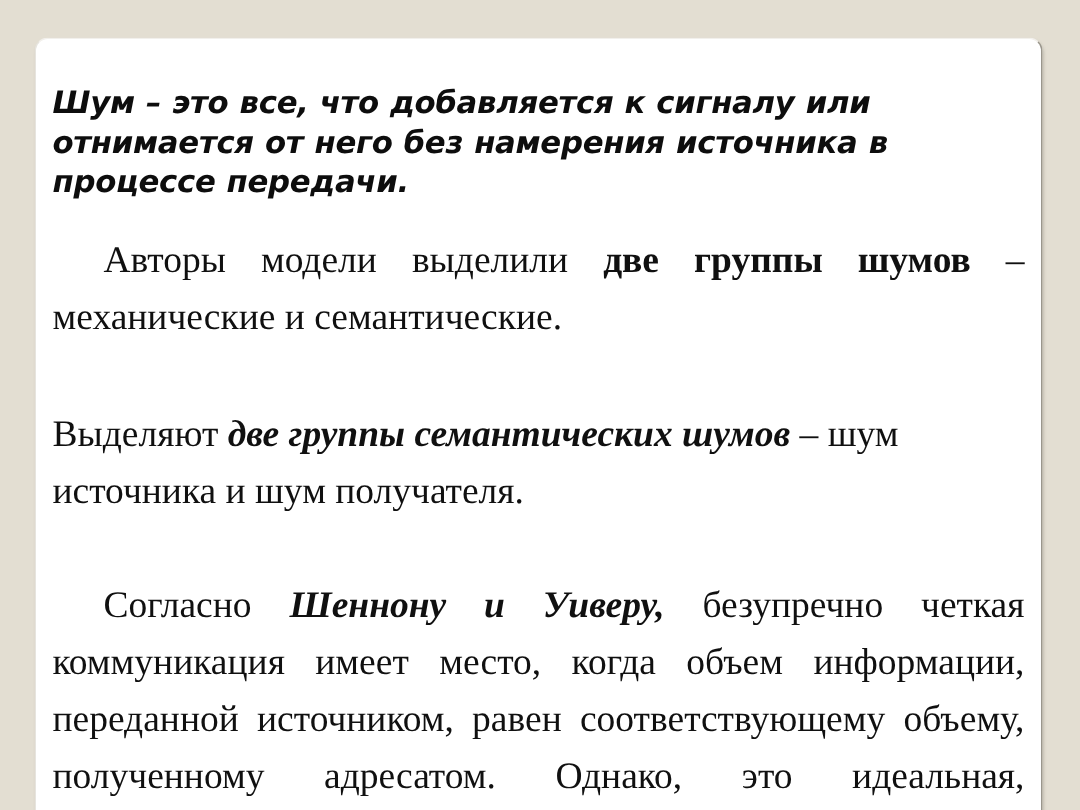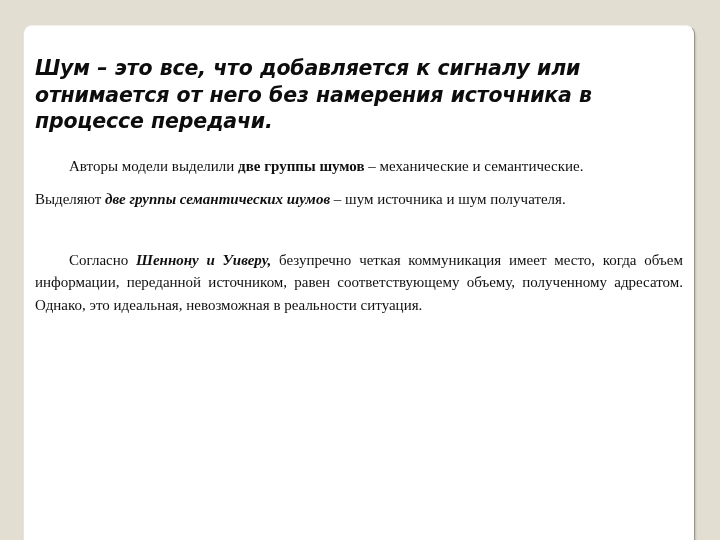--- a/index.html
+++ b/index.html
@@ -51,37 +51,37 @@
     color: #0d0d0d;
     letter-spacing: -0.2px;
     margin: 0;
     padding: 21px 3px 0 2px;
     text-align: left;
     word-spacing: 0.5px;
   }
   
   .para-body {
     font-family: "Liberation Serif", serif;
-    font-size: 15px;
+    font-size: 25px;
     line-height: 1.52;
     color: #101010;
     margin: 0;
     padding: 0 4px 0 2px;
   }
   .para-just {
     text-align: justify;
     text-justify: inter-word;
     text-indent: 34px;
   }
   .para-left {
     text-align: left;
     text-indent: 0;
   }
   .sp-p2 { margin-top: 20px; }
-  .sp-p3 { margin-top: 10px; }
+  .sp-p3 { margin-top: 40px; }
   .sp-p4 { margin-top: 38px; }
 
   .b  { font-weight: bold; }
   .bi { font-weight: bold; font-style: italic; }
 </style>
 </head>
 <body>
 
 <div id="slide">
 

